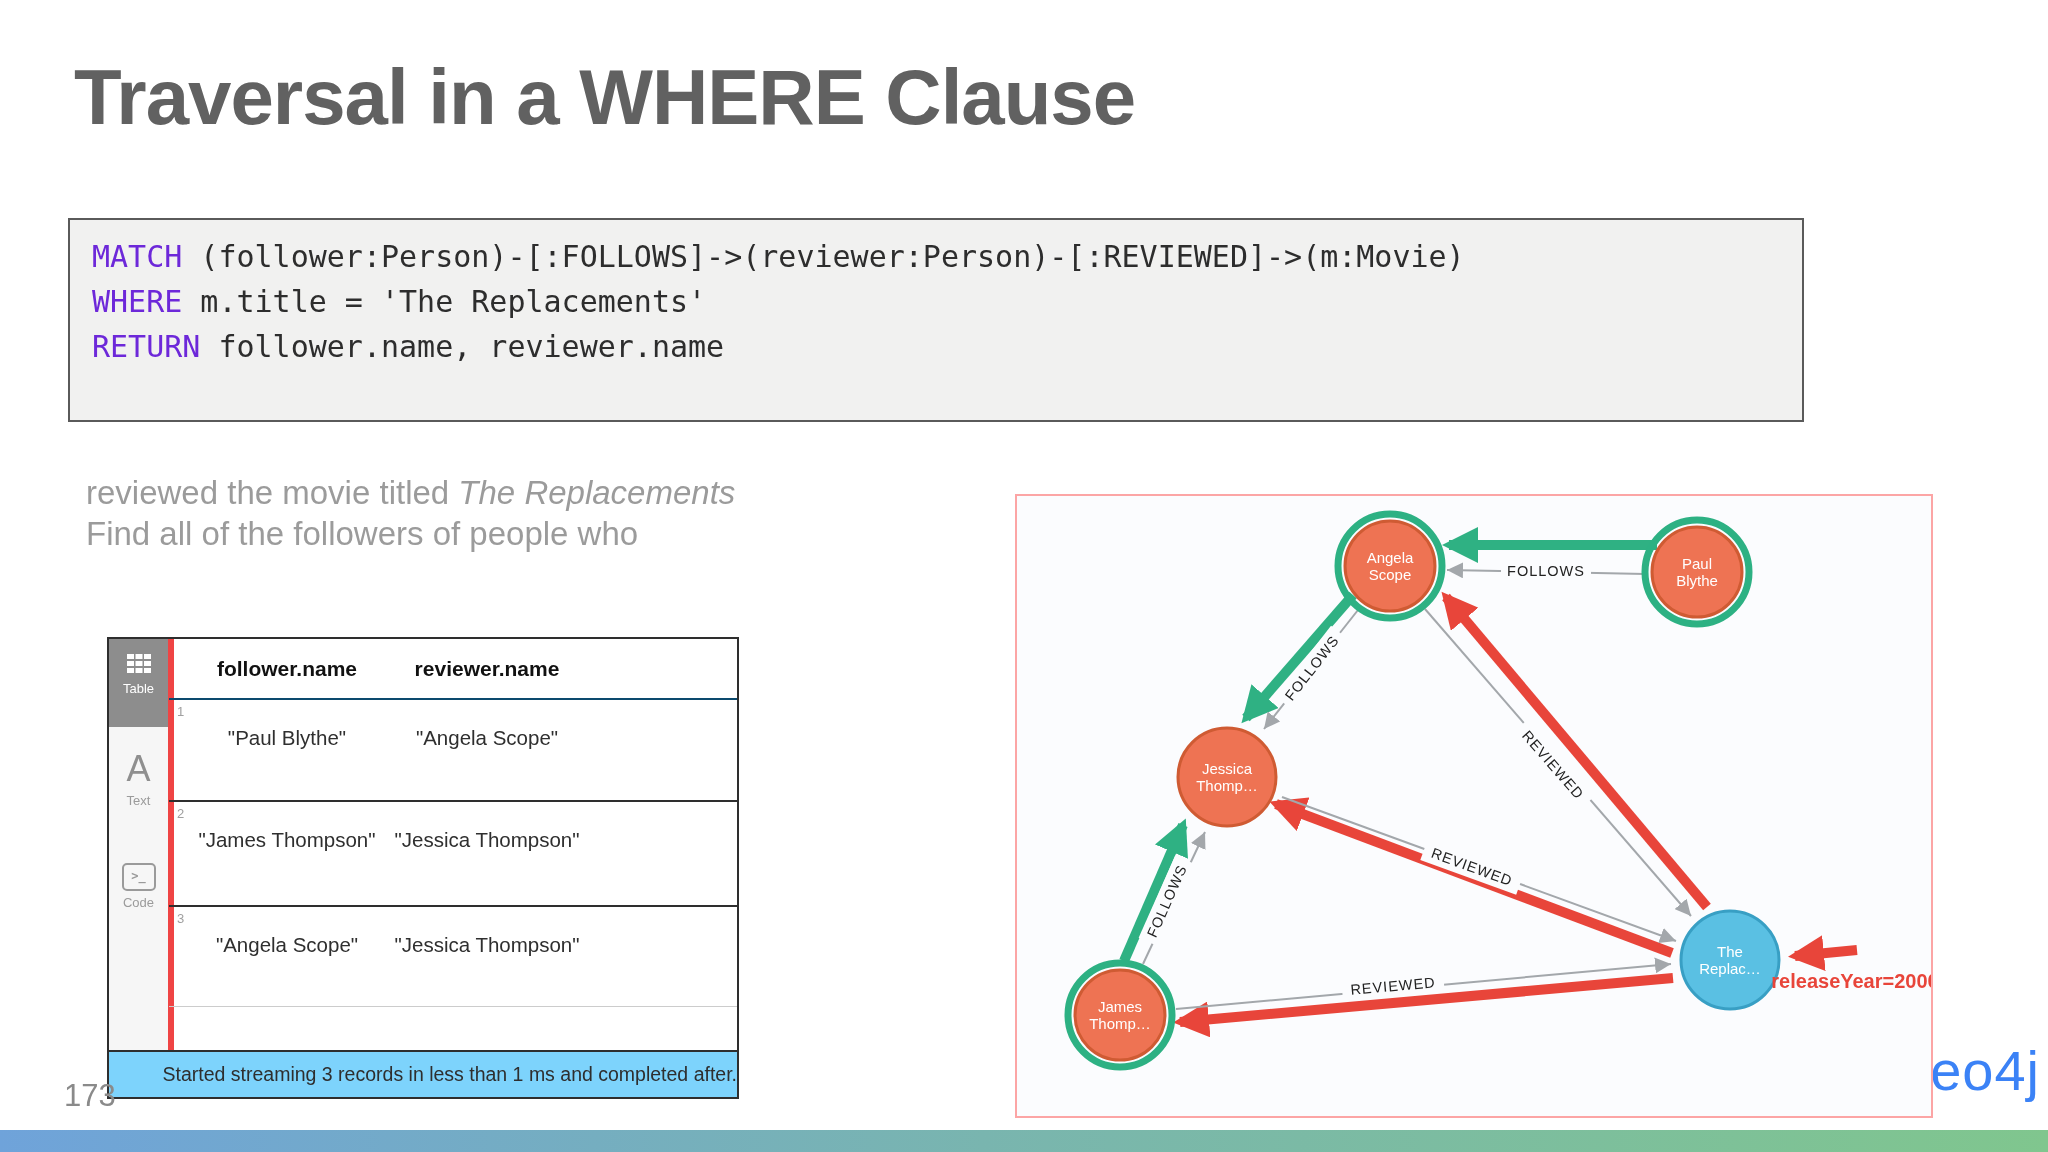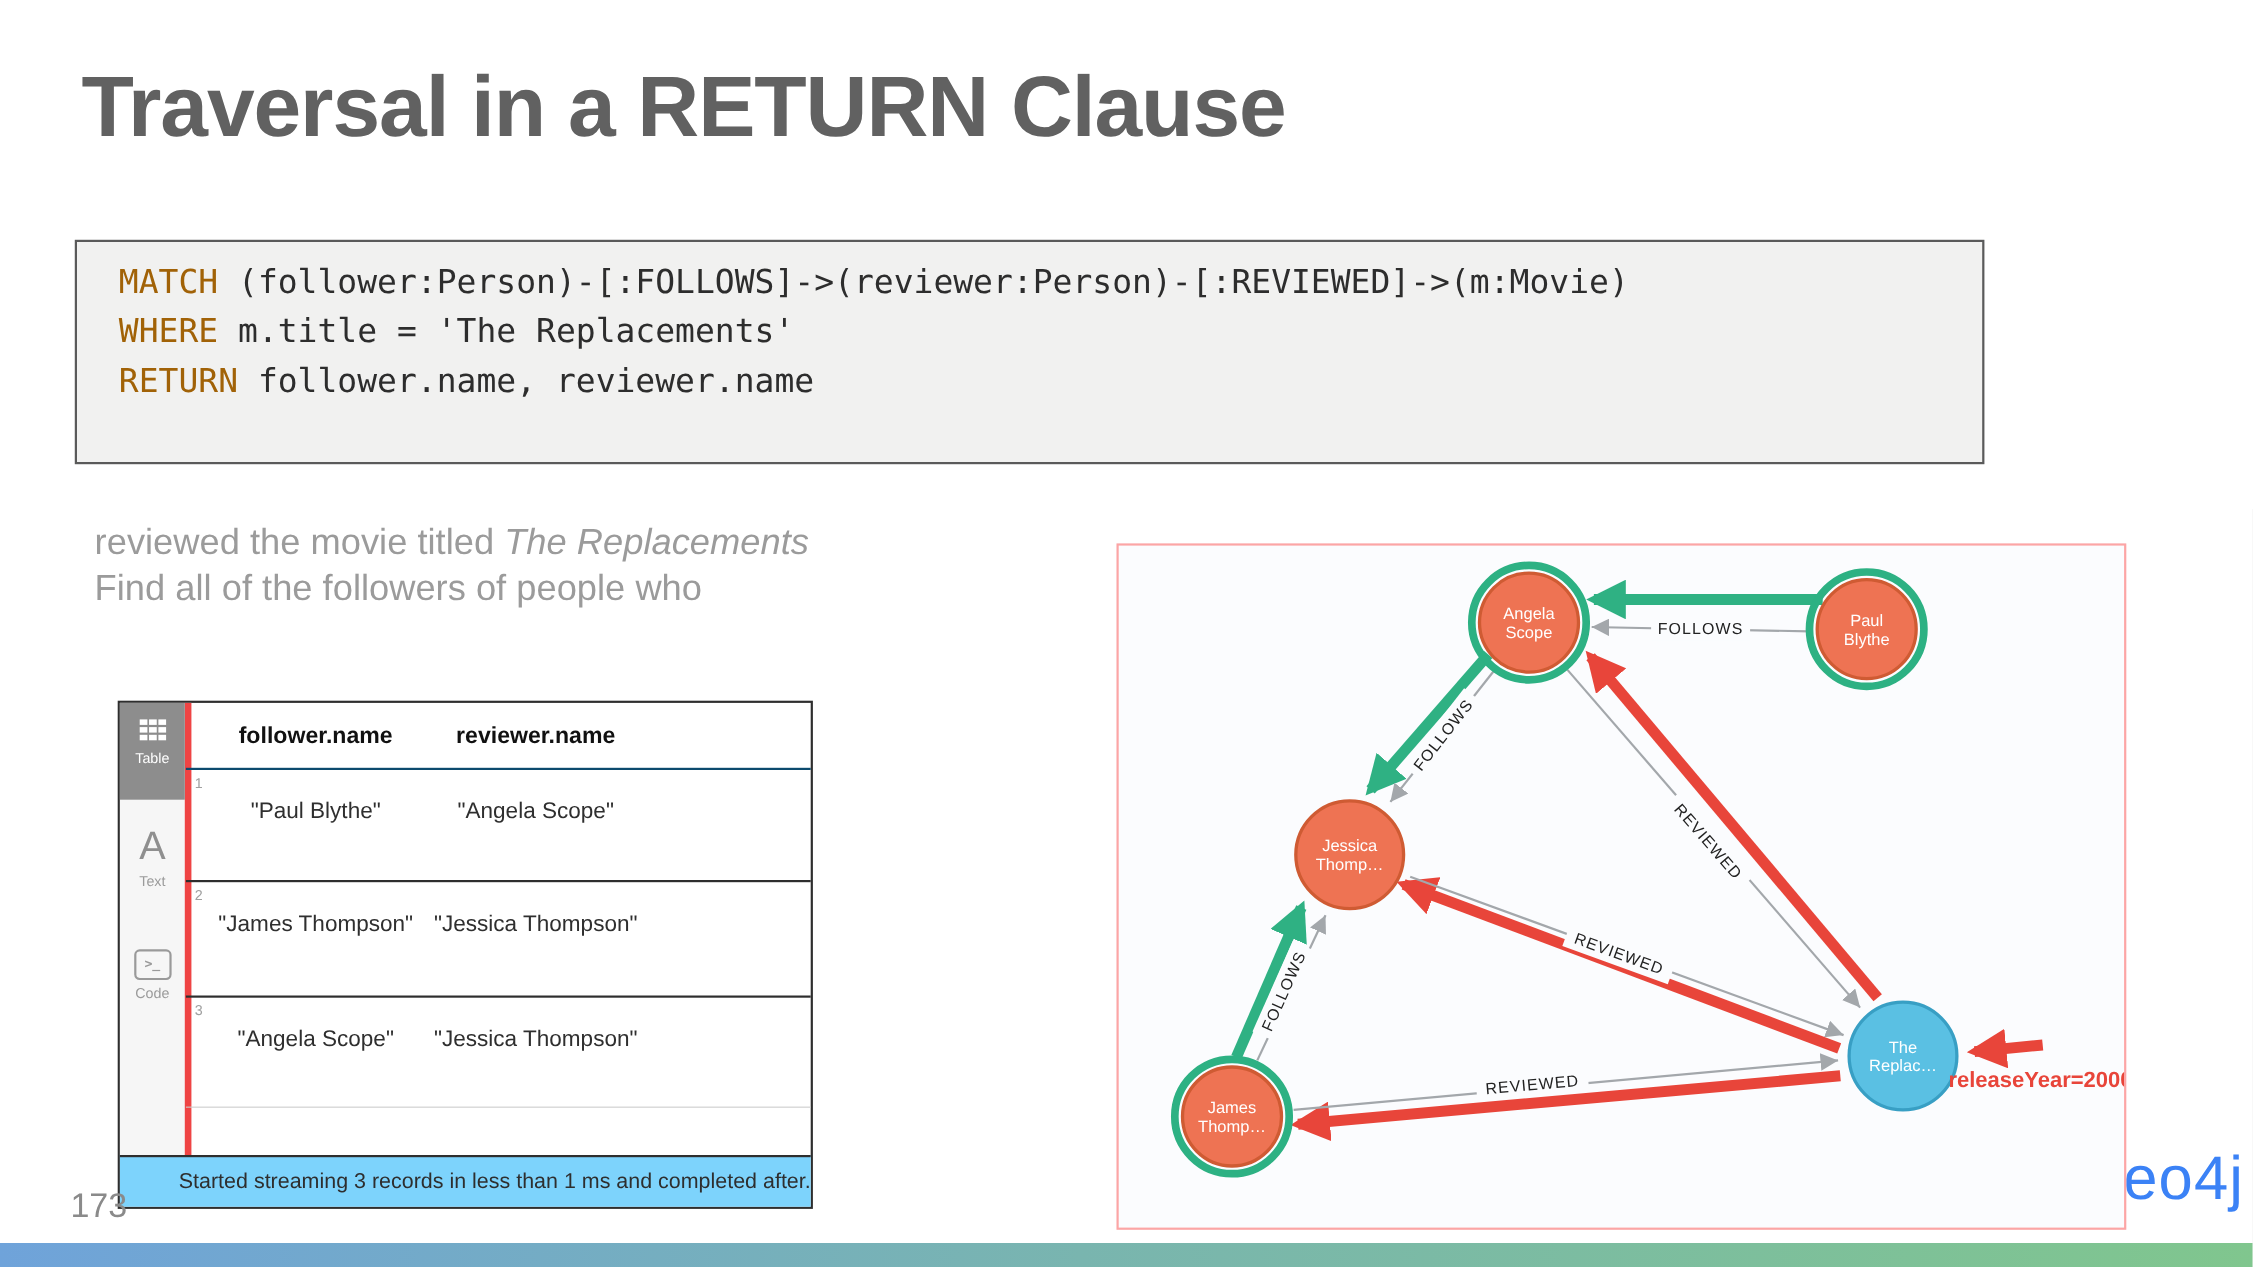--- a/index.html
+++ b/index.html
@@ -6,21 +6,21 @@
   .slide{position:relative;width:2048px;height:1152px;background:#ffffff;overflow:hidden;
          font-family:"Liberation Sans",sans-serif;}
   
   .title{position:absolute;left:74px;top:52px;font-size:78px;font-weight:bold;color:#616161;
          letter-spacing:-1px;margin:0;}
   
   .codebox{position:absolute;left:68px;top:218px;width:1710px;height:168px;background:#f1f1f0;
            border:2px solid #5a5a5a;padding:14px 0 18px 22px;
            font-family:"DejaVu Sans Mono","Liberation Mono",monospace;font-size:30px;line-height:45px;color:#2d2d2d;}
   .codeline{white-space:pre;}
-  .kw{color:#a16207;margin-left:16px;}
+  .kw{color:#6d28d9;}
   
   .description{position:absolute;left:86px;top:472px;width:680px;font-size:33px;line-height:41px;color:#9b9b9b;}
   .description .it{font-style:italic;}
   
   .result-panel{position:absolute;left:107px;top:637px;width:628px;height:458px;background:#ffffff;
                 border:2px solid #2e2e2e;}
   .rt-sidebar{position:absolute;left:0;top:0;bottom:47px;width:59px;background:#f6f6f6;border-right:6px solid #ef4444;}
   .side-item{position:absolute;left:0;width:59px;text-align:center;cursor:default;}
   .side-item .lbl{display:block;font-size:13px;margin-top:4px;color:#9b9b9b;}
   .side-table{top:0;height:88px;background:#8d8d8d;}
@@ -51,21 +51,21 @@
   
   .page-num{position:absolute;left:64px;top:1078px;font-size:31px;color:#8a8a8a;}
   .bottom-bar{position:absolute;left:0;bottom:0;width:2048px;height:22px;
               background:linear-gradient(90deg,#6fa3da 0%,#79b5af 48%,#80c68e 100%);}
 </style>
 </head>
 <body>
 
 <div class="slide">
 
-  <h1 class="title">Traversal in a RETURN Clause</h1>
+  <h1 class="title">Traversal in a WHERE Clause</h1>
 
   <div class="codebox">
     <div class="codeline"><span class="kw">MATCH</span><span> (follower:Person)-[:FOLLOWS]-&gt;(reviewer:Person)-[:REVIEWED]-&gt;(m:Movie)</span></div>
     <div class="codeline"><span class="kw">WHERE</span><span> m.title = 'The Replacements'</span></div>
     <div class="codeline"><span class="kw">RETURN</span><span> follower.name, reviewer.name</span></div>
   </div>
 
   <div class="description">
     <div><span>reviewed the movie titled </span><span class="it">The Replacements</span></div>
     <div>Find all of the followers of people who</div>

